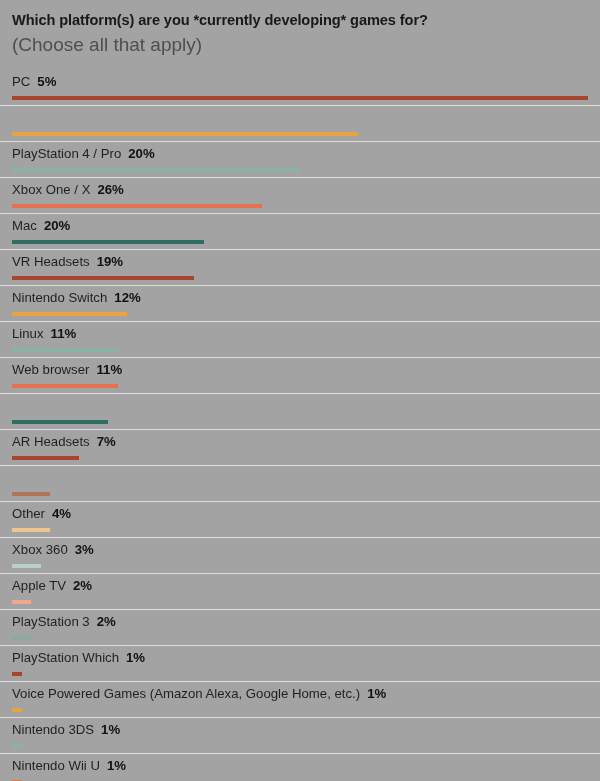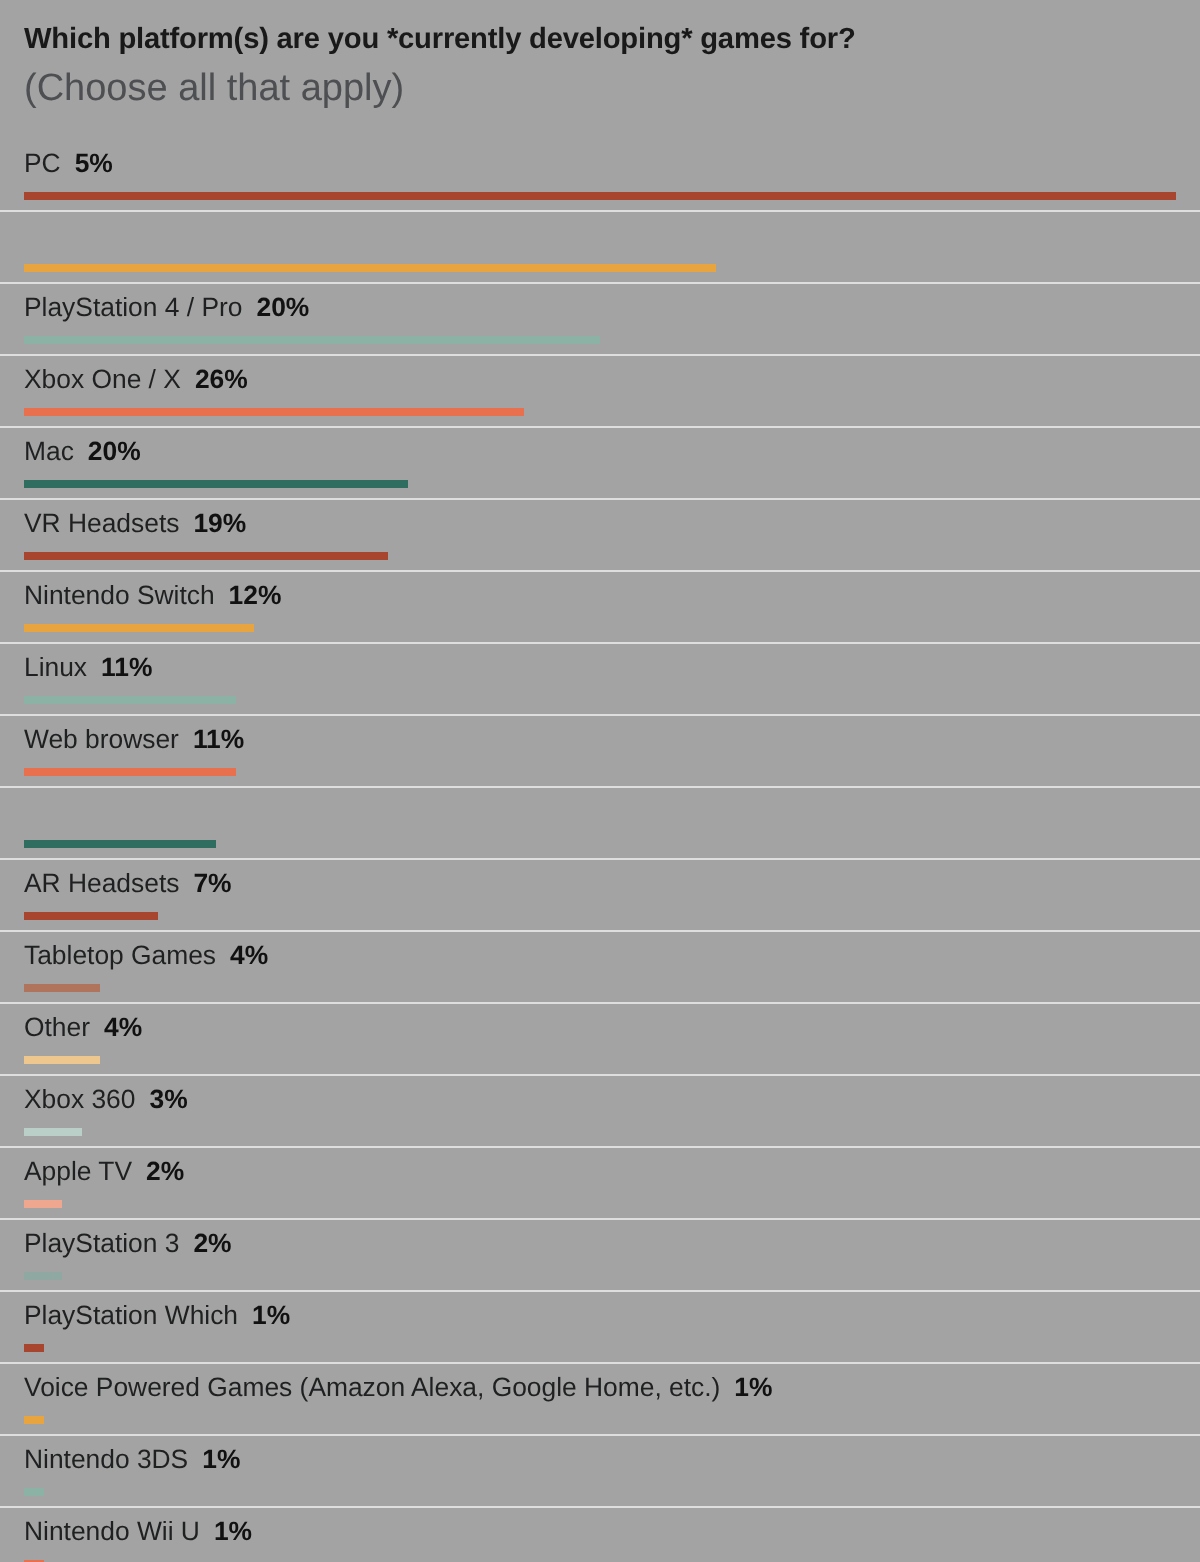--- a/index.html
+++ b/index.html
@@ -132,21 +132,20 @@
           <div class="bar" style="width: 96px; background: rgb(47, 109, 96);"></div>
         </div>
       </div>
       <div class="row">
         <div class="row-label"><span class="cat">AR Headsets</span><span class="val">7%</span></div>
         <div class="bar-track">
           <div class="bar" style="width: 67.2px; background: rgb(168, 69, 47);"></div>
         </div>
       </div>
       <div class="row">
-        <div class="row-label"><span class="cat">Tabletop Games</span><span class="val">4%</span></div>
         <div class="bar-track">
           <div class="bar" style="width: 38.4px; background: rgb(176, 115, 92);"></div>
         </div>
       </div>
       <div class="row">
         <div class="row-label"><span class="cat">Other</span><span class="val">4%</span></div>
         <div class="bar-track">
           <div class="bar" style="width: 38.4px; background: rgb(237, 199, 141);"></div>
         </div>
       </div>

